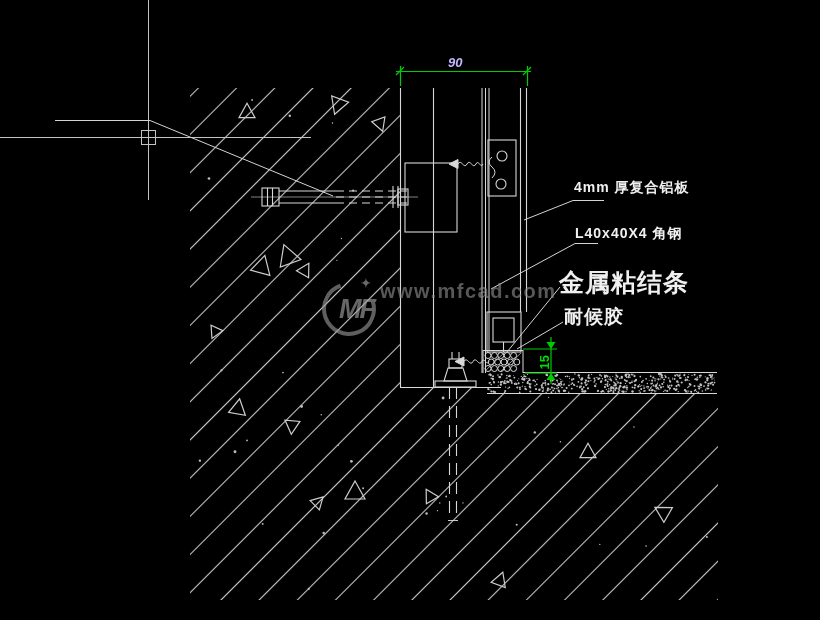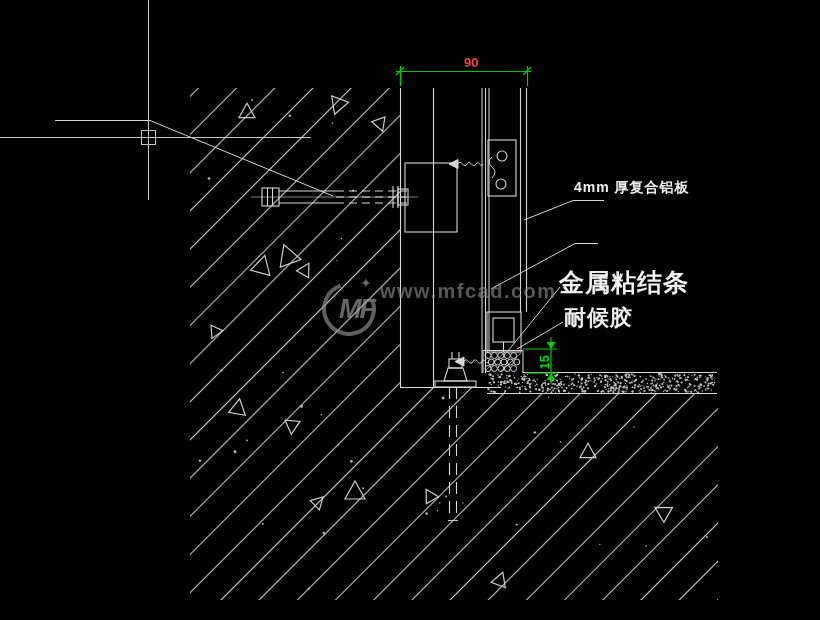--- a/index.html
+++ b/index.html
@@ -3,21 +3,21 @@
 <meta charset="utf-8">
 <style>
   html,body{margin:0;padding:0;background:#000;}
   #canvas{position:relative;width:820px;height:620px;background:#000;overflow:hidden;
           font-family:"Liberation Sans", sans-serif;}
   #linework{position:absolute;left:0;top:0;}
   .anno{position:absolute;color:#f0f0f0;white-space:nowrap;line-height:1;}
   .anno-small{font-size:15px;letter-spacing:1px;font-weight:bold;}
   .anno-right{font-size:14px;letter-spacing:1px;font-weight:bold;}
   .dimtext{position:absolute;font-size:13px;font-weight:bold;white-space:nowrap;line-height:1;}
-  .dim-90{color:#ef4444;left:464px;top:56px;}
+  .dim-90{color:#c4b5fd;left:448px;top:56px;font-style:italic;}
   .dim-15{color:#00dd00;left:536px;top:355px;width:16px;height:13px;transform:rotate(-90deg);}
   
   #watermark{position:absolute;left:320px;top:279px;display:flex;align-items:flex-start;
              opacity:0.62;color:#a0a0a0;}
   #wm-logo{position:relative;width:56px;height:56px;flex:0 0 auto;}
   #wm-ring{position:absolute;left:2px;top:3px;width:46px;height:46px;border:4px solid #9a9a9a;
            border-radius:50%;border-top-color:transparent;transform:rotate(25deg);}
   #wm-mf{position:absolute;left:9px;top:15px;font-size:27px;font-weight:bold;font-style:italic;
          letter-spacing:-2px;color:#a6a6a6;margin-left:10px;}
   #wm-spark{position:absolute;left:40px;top:-4px;font-size:14px;color:#a6a6a6;}
@@ -744,24 +744,25 @@
       <polygon points="551,349 546.5,342 555.5,342" fill="#00cc00" stroke="none"></polygon>
       <polygon points="551,373 546.5,380 555.5,380" fill="#00cc00" stroke="none"></polygon>
     </g>
   </svg>
 
 
   <div class="dimtext dim-90">90</div>
 
   <div class="anno anno-right" style="left:574px;top:180px;">4mm 厚复合铝板</div>
 
+  <div class="anno anno-right" style="left:575px;top:226px;">L40x40X4 角钢</div>
 
   <div class="anno anno-right" style="left:559px;top:270px;font-size:25px;">金属粘结条</div>
 
-  <div class="anno anno-right" style="left:564px;top:307px;font-size:22px;">耐候胶</div>
+  <div class="anno anno-right" style="left:564px;top:307px;font-size:19px;">耐候胶</div>
 
   <div class="dimtext dim-15">15</div>
 
   <div id="watermark">
     <div id="wm-logo">
       <div id="wm-ring"></div>
       <div id="wm-mf">MF</div>
       <div id="wm-spark">✦</div>
     </div>
     <div id="wm-textcol">

